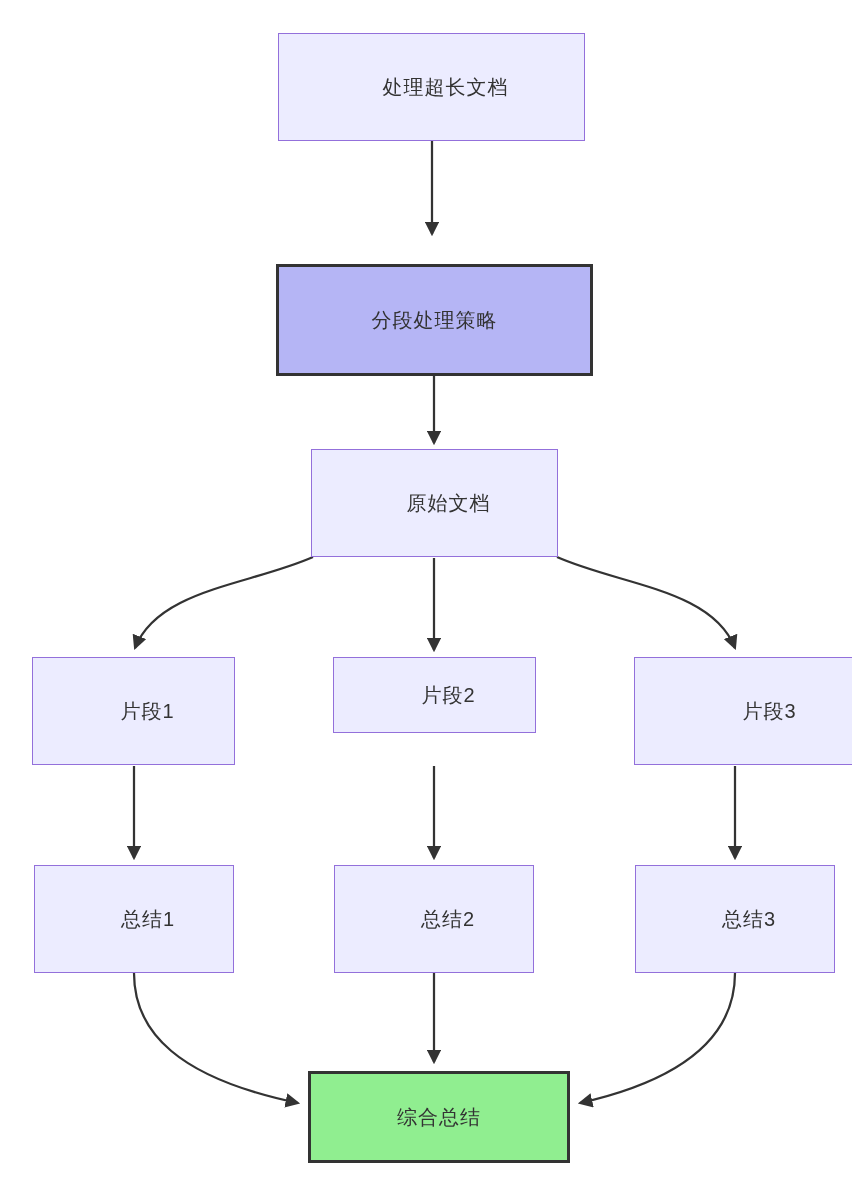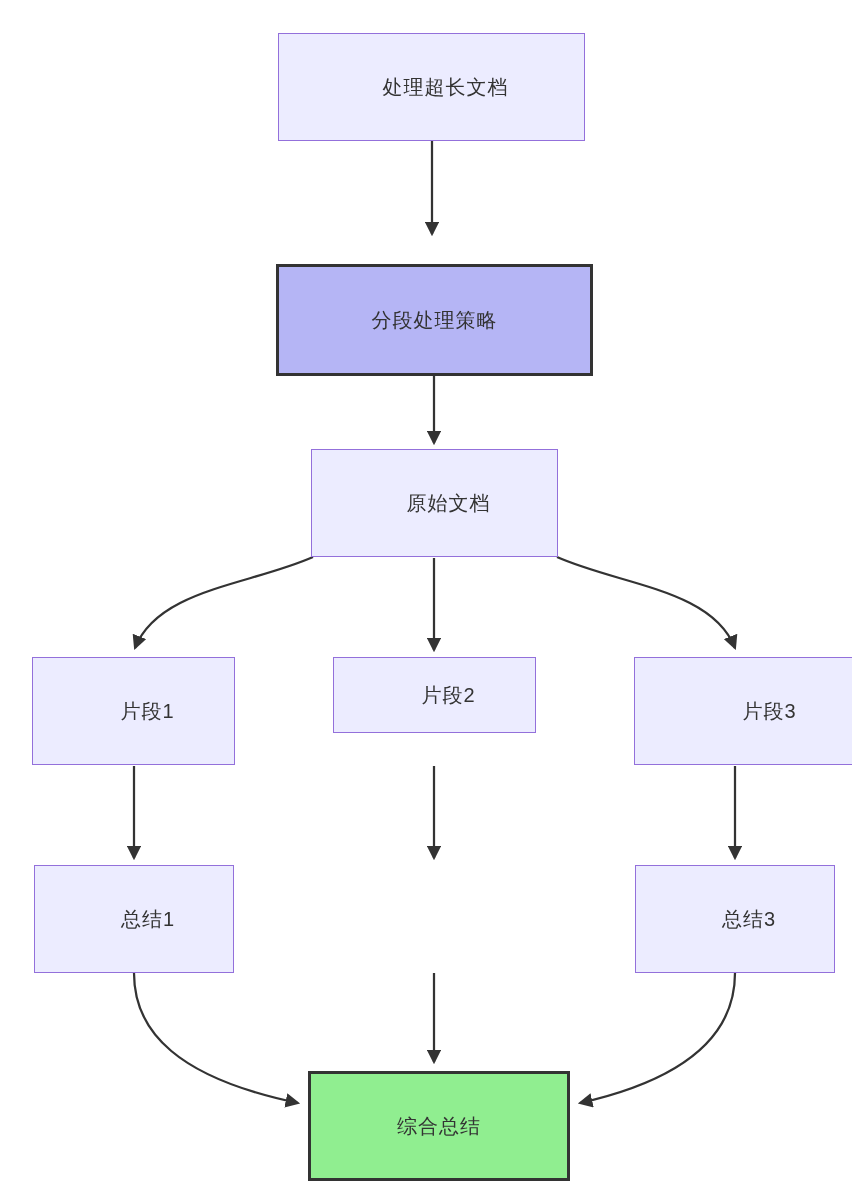--- a/index.html
+++ b/index.html
@@ -87,18 +87,19 @@
   <div class="node default" style="left:311px; top:449px; width:247px; height:108px;">原始文档</div>
 
   <div class="node default" style="left:32px; top:657px; width:203px; height:108px;">片段1</div>
 
   <div class="node default" style="left:333px; top:657px; width:203px; height:76px;">片段2</div>
 
   <div class="node default" style="left:634px; top:657px; width:243px; height:108px;">片段3</div>
 
   <div class="node default" style="left:34px; top:865px; width:200px; height:108px;">总结1</div>
 
+  <div class="node default" style="left:334px; top:865px; width:200px; height:108px;">总结2</div>
 
   <div class="node default" style="left:635px; top:865px; width:200px; height:108px;">总结3</div>
 
-  <div class="node result" style="left:308px; top:1071px; width:262px; height:110px;">综合总结</div>
+  <div class="node result" style="left:308px; top:1071px; width:262px; height:92px;">综合总结</div>
 
 </div>
 
 </body></html>

